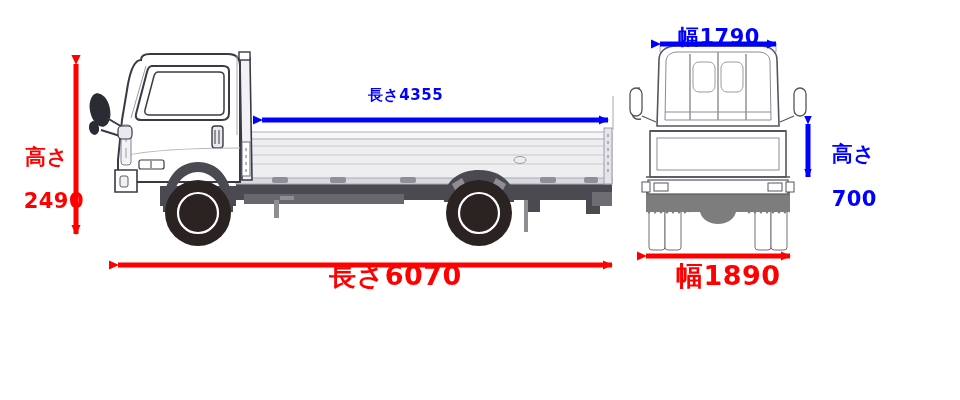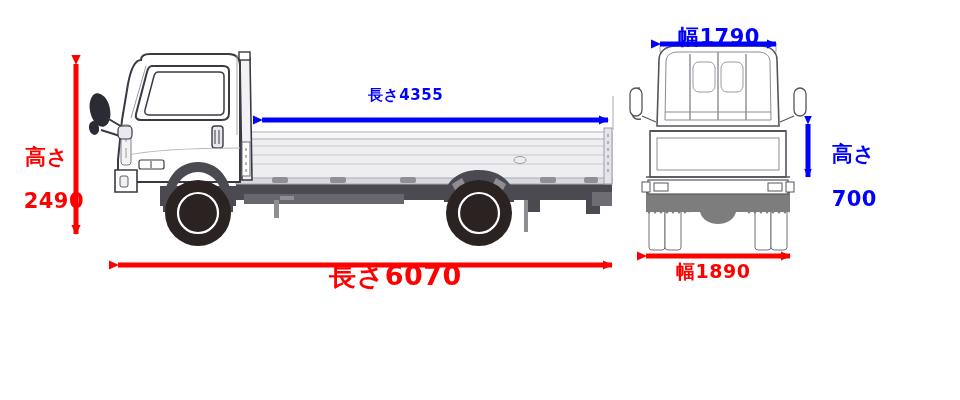--- a/index.html
+++ b/index.html
@@ -59,21 +59,21 @@
   
   #label-width-1790 {
     left: 678px;
     top: 26px;
     font-size: 21px;
   }
   
   #label-width-1890 {
     left: 676px;
     top: 262px;
-    font-size: 19px;
+    font-size: 27px;
   }
   
   #label-height-380 {
     left: 816px;
     top: 120px;
     font-size: 21px;
     line-height: 1.08;
     text-align: left;
   }
 </style>

